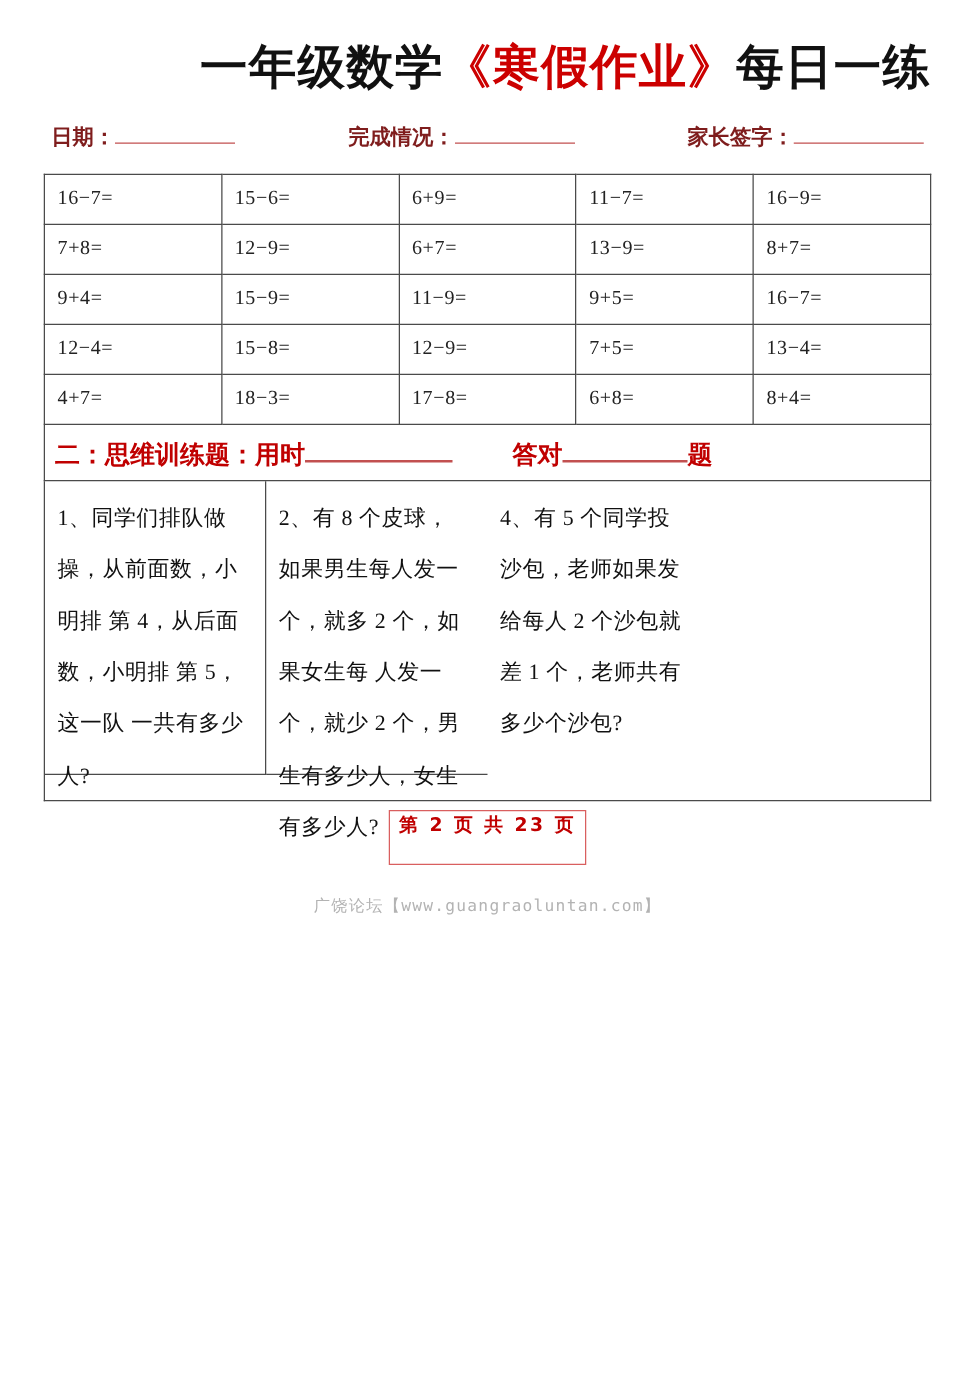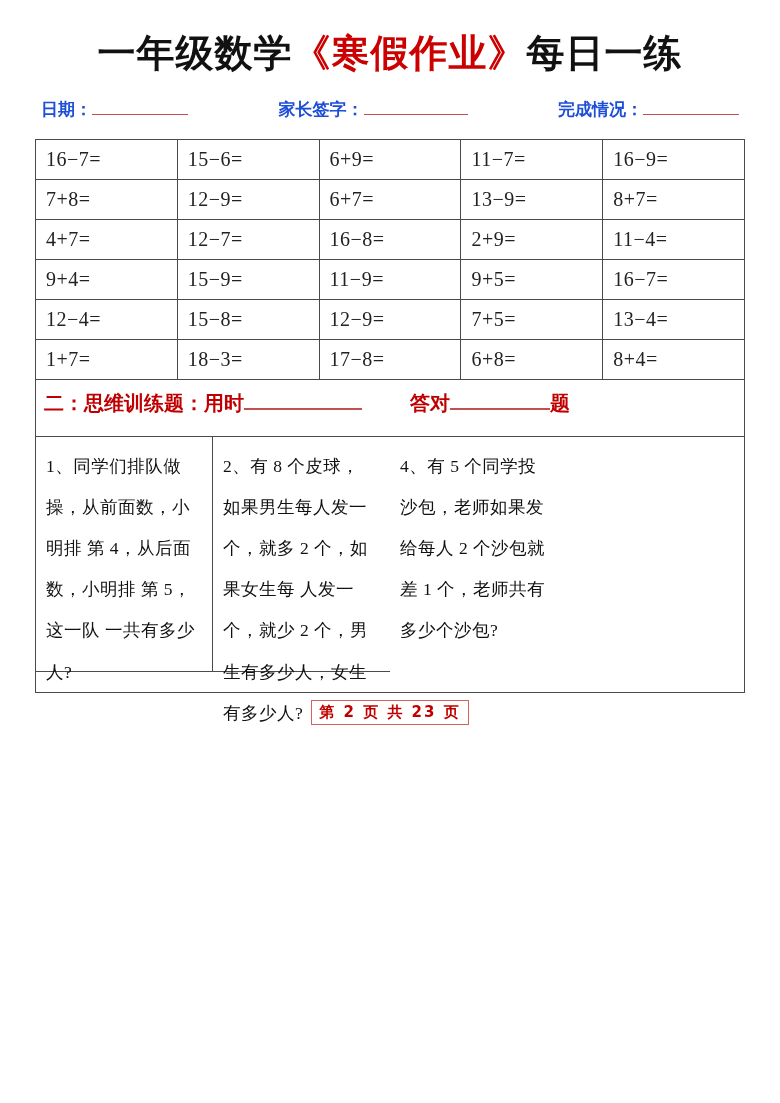--- a/index.html
+++ b/index.html
@@ -8,39 +8,39 @@
     width: 780px;
     height: 1103px;
     font-family: "Liberation Serif", "DejaVu Serif", serif;
     color: #1c1c1c;
     overflow: hidden;
   }
   .sheet { width: 780px; height: 1103px; padding: 26px 35px 0 35px; }
 
   
   .title {
-    text-align: center;
+    text-align: right;
     font-family: "DejaVu Sans", sans-serif;
     font-weight: 900;
     font-size: 38px;
     letter-spacing: 1px;
     color: #111111;
     line-height: 1.45;
     margin-bottom: 12px;
     white-space: nowrap;
   }
   .title .hl { color: #cc0000; }
   .meta-row {
     display: flex;
     justify-content: space-between;
     align-items: flex-end;
     font-family: Liberation Sans, sans-serif;
     font-weight: bold;
     font-size: 17px;
-    color: #1d4ed8;
+    color: #7f1d1d;
     margin: 16px 6px 18px 6px;
   }
   .blank {
     display: inline-block;
     border-bottom: 1.6px solid #c25050;
     height: 1.05em;
     vertical-align: baseline;
   }
   .meta-row .blank { width: 96px; }
   .meta-row .blank.sig { width: 104px; }
@@ -61,33 +61,33 @@
   
   table.oral {
     width: 100%;
     border-collapse: collapse;
     table-layout: fixed;
   }
   table.oral td {
     border: 1.5px solid #4a4a4a;
     height: 40px;
     padding-left: 10px;
-    font-size: 20px;
+    font-size: 16px;
     color: #222222;
     font-family: "Liberation Serif", "DejaVu Serif", serif;
     vertical-align: middle;
     letter-spacing: 0.5px;
   }
 
   
   .sec2-row {
     border-left: 1.5px solid #4a4a4a;
     border-right: 1.5px solid #4a4a4a;
     border-bottom: 1.5px solid #4a4a4a;
-    padding: 9px 0 19px 8px;
+    padding: 9px 0 7px 8px;
     font-family: "DejaVu Sans", sans-serif;
     font-weight: bold;
     font-size: 20px;
     color: #c00000;
     white-space: nowrap;
   }
   .sec2-row .blank { border-bottom-width: 2px; }
   .sec2-row .b1 { width: 118px; }
   .sec2-row .mid { margin-left: 48px; }
   .sec2-row .b2 { width: 100px; }
@@ -117,85 +117,78 @@
 
   
   .footer { text-align: center; margin-top: 7px; }
   .page-box {
     display: inline-block;
     border: 1.2px solid #d95f5f;
     color: #c00000;
     font-family: "DejaVu Sans", sans-serif;
     font-weight: bold;
     font-size: 15px;
-    padding: 2px 7px 2px 7px;
+    padding: 2px 7px 21px 7px;
     letter-spacing: 2px;
   }
   .watermark {
     text-align: center;
     margin-top: 24px;
     color: #b3b3b3;
     font-size: 13px;
     font-family: "DejaVu Sans Mono", monospace;
     letter-spacing: 1px;
   }
 </style>
 </head>
 <body>
 
 <div class="sheet">
 
   <h1 class="title"><span>一年级数学</span><span class="hl">《寒假作业》</span><span>每日一练</span></h1>
 
   <div class="meta-row">
     <span><span>日期：</span><span class="blank"></span></span>
+    <span><span>完成情况：</span><span class="blank"></span></span>
     <span><span>家长签字：</span><span class="blank sig"></span></span>
-    <span><span>完成情况：</span><span class="blank"></span></span>
   </div>
 
 
   <table class="oral">
     <tbody>
       <tr>
         <td>16−7=</td>
         <td>15−6=</td>
         <td>6+9=</td>
         <td>11−7=</td>
         <td>16−9=</td>
       </tr>
       <tr>
         <td>7+8=</td>
         <td>12−9=</td>
         <td>6+7=</td>
         <td>13−9=</td>
         <td>8+7=</td>
       </tr>
       <tr>
-        <td>4+7=</td>
-        <td>12−7=</td>
-        <td>16−8=</td>
-        <td>2+9=</td>
-        <td>11−4=</td>
-      </tr>
-      <tr>
         <td>9+4=</td>
         <td>15−9=</td>
         <td>11−9=</td>
         <td>9+5=</td>
         <td>16−7=</td>
       </tr>
       <tr>
         <td>12−4=</td>
         <td>15−8=</td>
         <td>12−9=</td>
         <td>7+5=</td>
         <td>13−4=</td>
       </tr>
       <tr>
-        <td>1+7=</td>
+        <td>4+7=</td>
         <td>18−3=</td>
         <td>17−8=</td>
         <td>6+8=</td>
         <td>8+4=</td>
       </tr>
     </tbody>
   </table>
 
   <div class="sec2-row">
     <span>二：思维训练题：用时</span><span class="blank b1"></span><span class="mid">答对</span><span class="blank b2"></span><span>题</span>
@@ -204,14 +197,15 @@
   <div class="problems">
     <div class="cell c1">1、同学们排队做操，从前面数，小明排 第 4，从后面数，小明排 第 5，这一队 一共有多少人?</div>
     <div class="cell c2">2、有 8 个皮球，如果男生每人发一个，就多 2 个，如果女生每 人发一个，就少 2 个，男生有多少人，女生有多少人?</div>
     <div class="cell c4">4、有 5 个同学投沙包，老师如果发给每人 2 个沙包就差 1 个，老师共有多少个沙包?</div>
   </div>
 
   <div class="footer">
     <span class="page-box">第 2 页 共 23 页</span>
   </div>
 
+  <div class="watermark">广饶论坛【www.guangraoluntan.com】</div>
 
 </div>
 
 </body></html>

